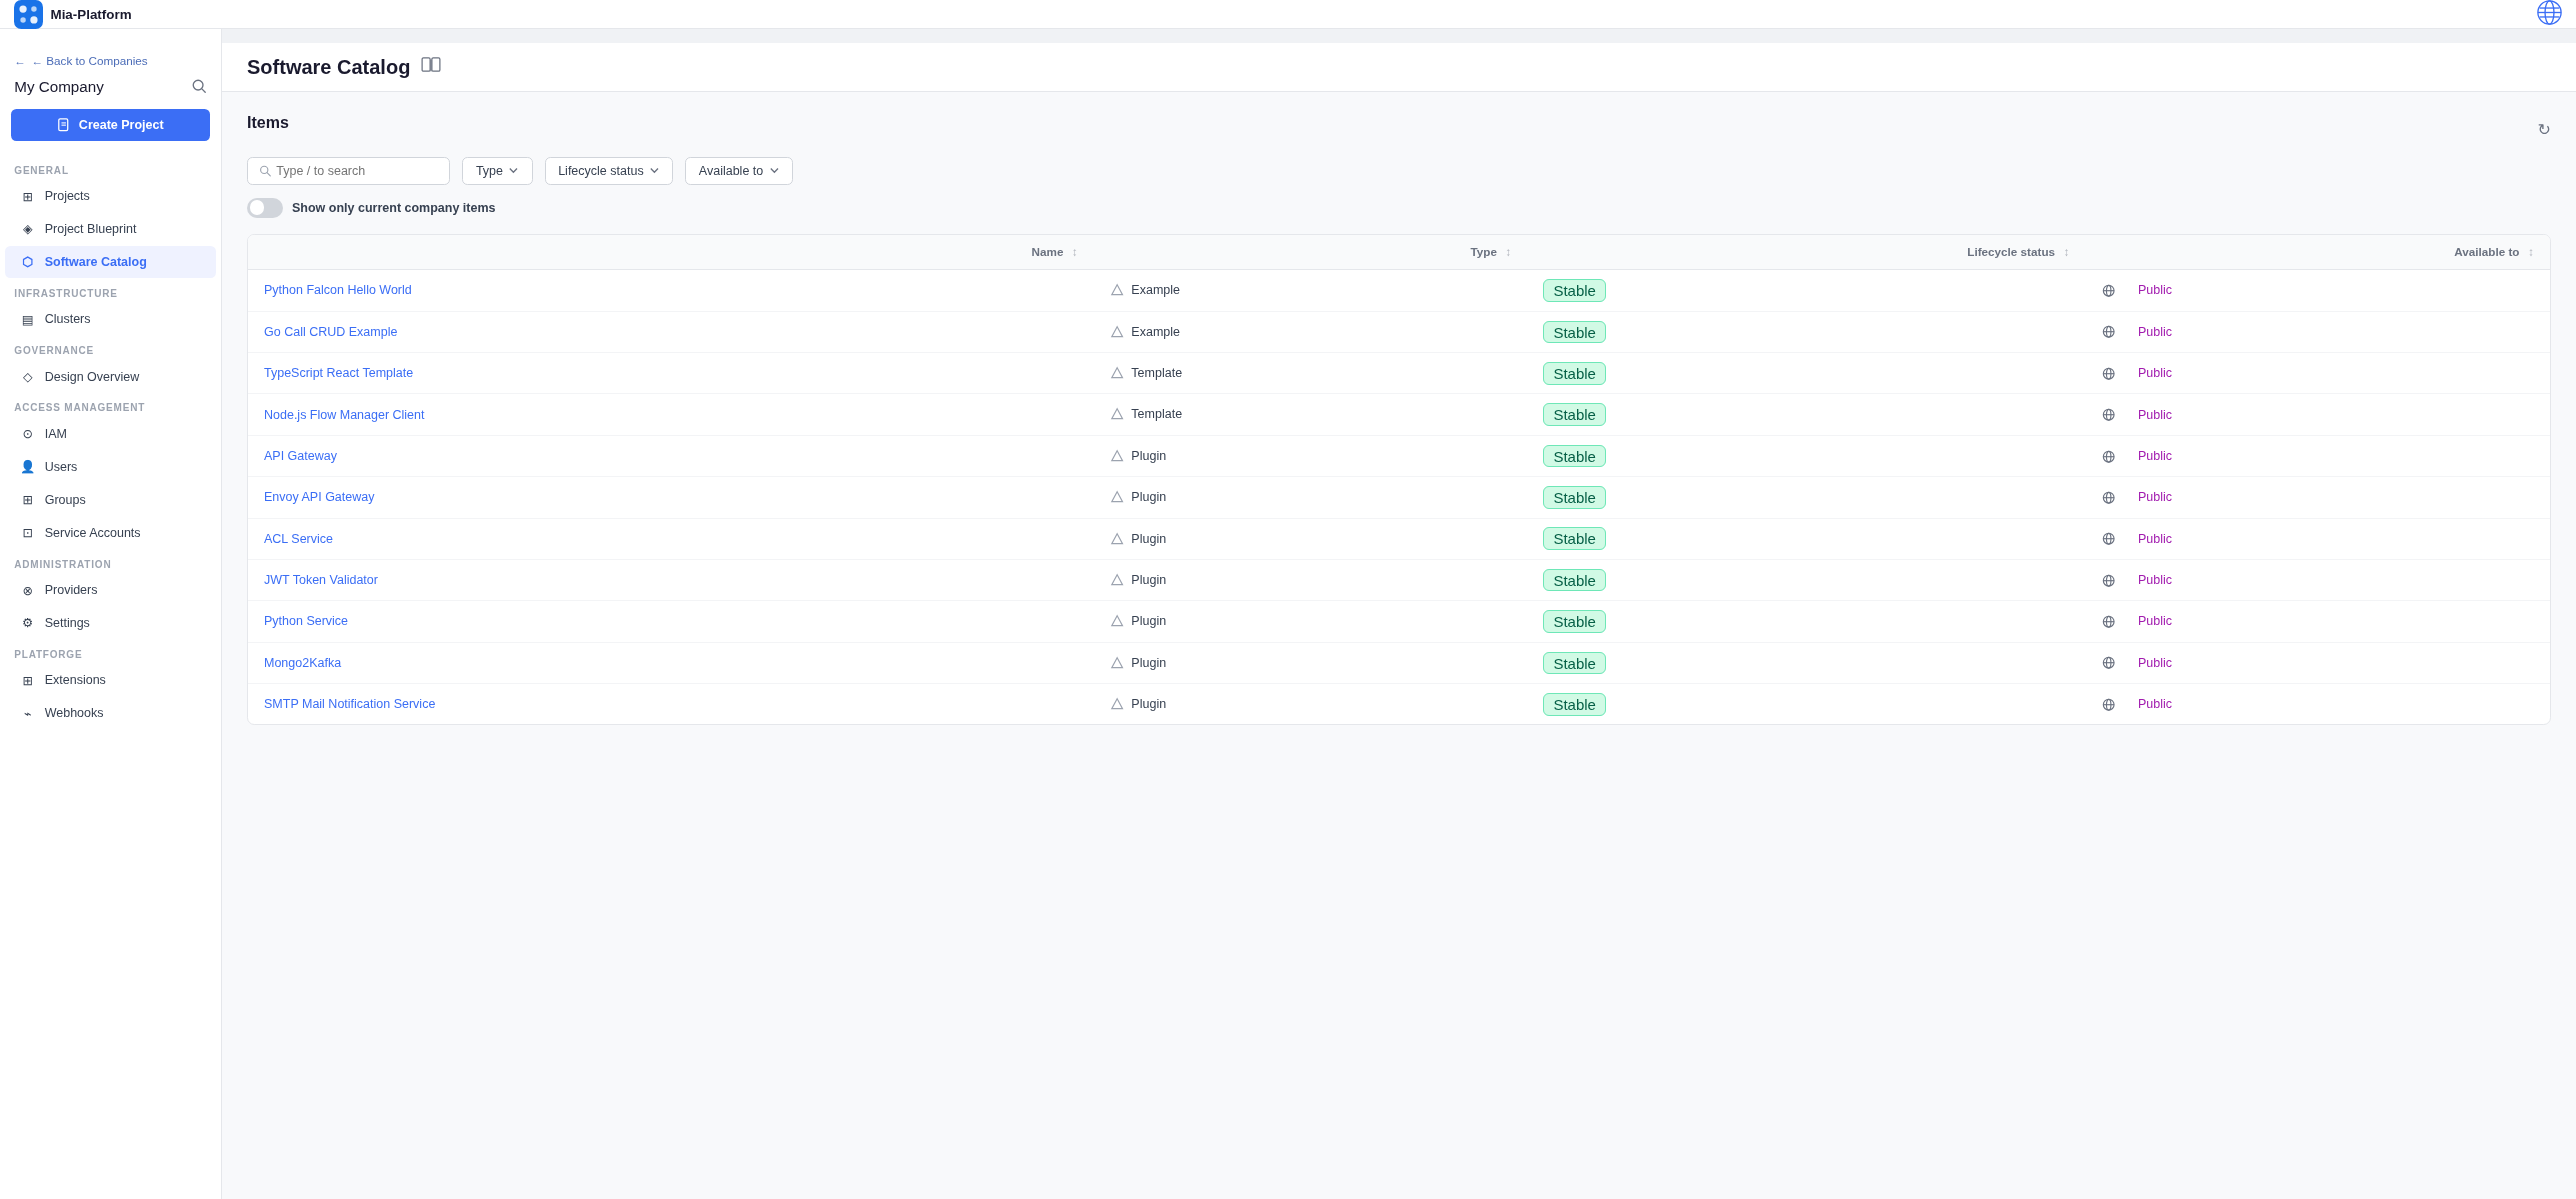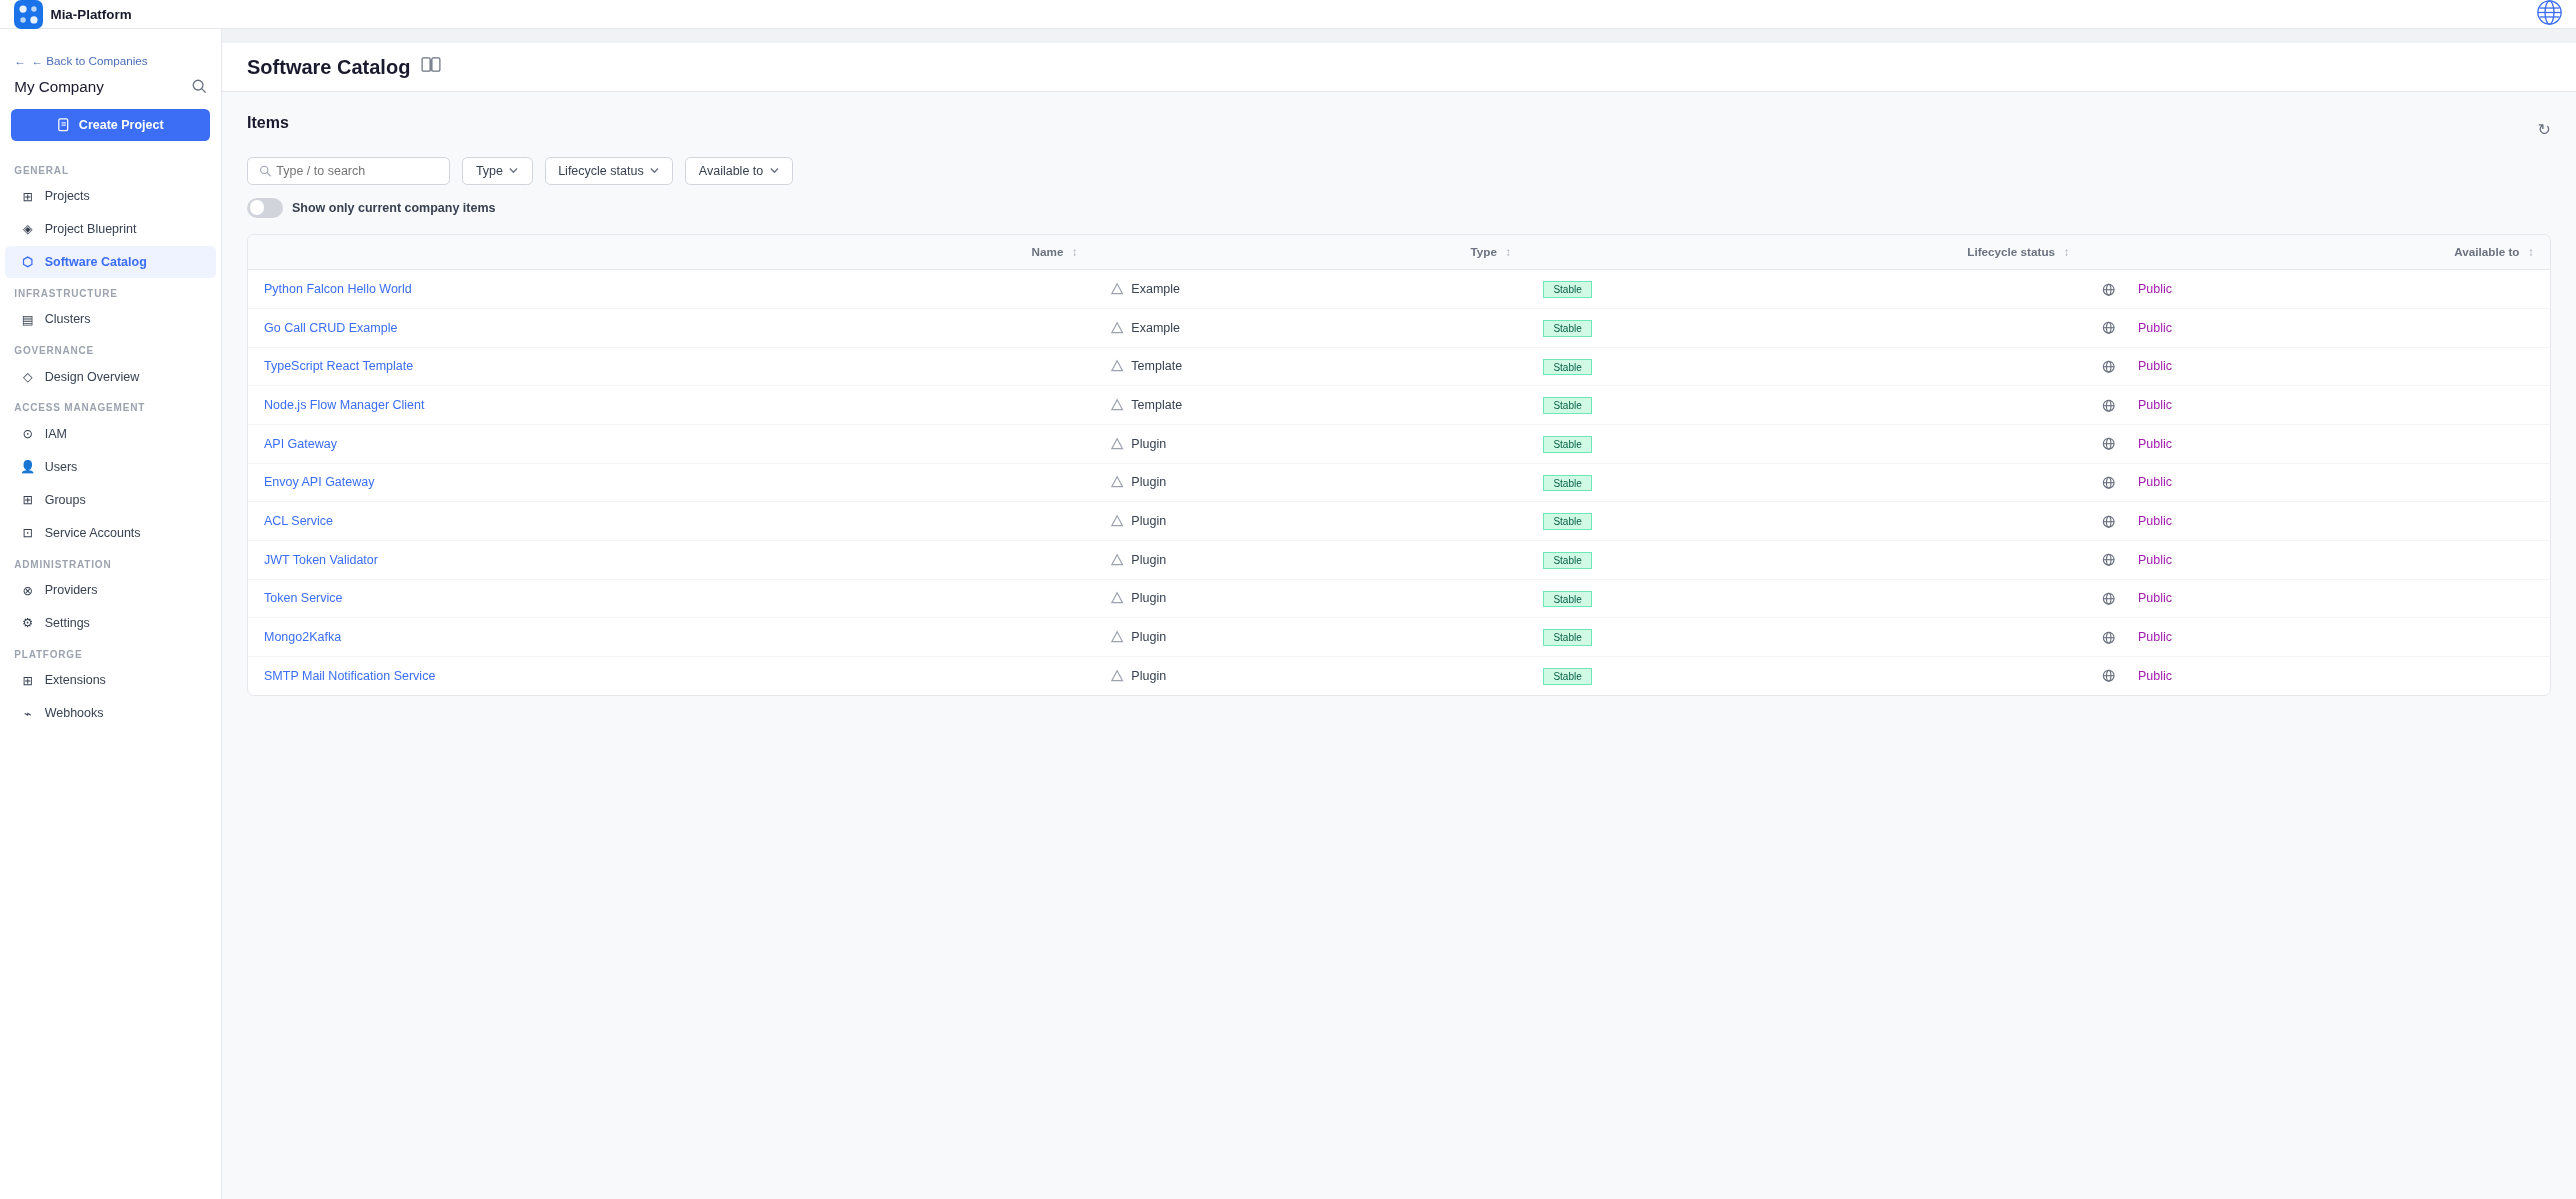--- a/index.html
+++ b/index.html
@@ -102,21 +102,21 @@
     }
     .catalog-table th .sort-icons { display: inline-flex; flex-direction: column; margin-left: 5.4px; opacity: 0.5; }
     .catalog-table tbody tr { border-bottom: 0.9px solid #f3f4f6; }
     .catalog-table tbody tr:last-child { border-bottom: none; }
     .catalog-table td { padding: 11.7px 16px; font-size: 12.5px; color: #374151; }
     .item-link { color: #3b6ef5; text-decoration: none; }
     .type-cell { display: flex; align-items: flex-start; gap: 7.2px; color: #374151; }
     .type-icon { color: #9ca3af; }
     .stable-badge {
       background: #d1fae5; color: #065f46; border: 0.9px solid #6ee7b7;
-      border-radius: 0; padding: 1.8px 9px; font-size: 10px; font-weight: 500; margin-top: 48px;
+      border-radius: 6px; padding: 1.8px 9px; font-size: 15px; font-weight: 500; margin-top: 48px;
     }
     .avail-cell { display: flex; align-items: flex-end; gap: 23px; color: #a21caf; }
     .globe-icon { color: #6b7280; }
 
     
     .items-header { display: flex; align-items: center; justify-content: space-between; margin-bottom: 10.8px; }
     .refresh-btn { background: none; border: none; cursor: pointer; color: #6b7280; font-size: 16px; }
   </style>
 </head>
 <body>
@@ -503,21 +503,21 @@
             <circle cx="7.5" cy="7.5" r="6" stroke="#6b7280" stroke-width="1.3"></circle>
             <ellipse cx="7.5" cy="7.5" rx="2.5" ry="6" stroke="#6b7280" stroke-width="1.3"></ellipse>
             <line x1="1.5" y1="7.5" x2="13.5" y2="7.5" stroke="#6b7280" stroke-width="1.3"></line>
           </svg>
           <span>Public</span>
         </div>
       </td>
     </tr>
             <tr>
       <td>
-        <a class="item-link" href="#">Token Service</a>
+        <a class="item-link" href="#">Python Service</a>
       </td>
       <td>
         <div class="type-cell">
           <svg class="type-icon" width="14.3" height="14.3" viewBox="0 0 16 16" fill="none">
             <polygon points="8,2 14,13 2,13" stroke="#9ca3af" stroke-width="1.3" fill="none"></polygon>
           </svg>
           <span>Plugin</span>
         </div>
       </td>
       <td>

